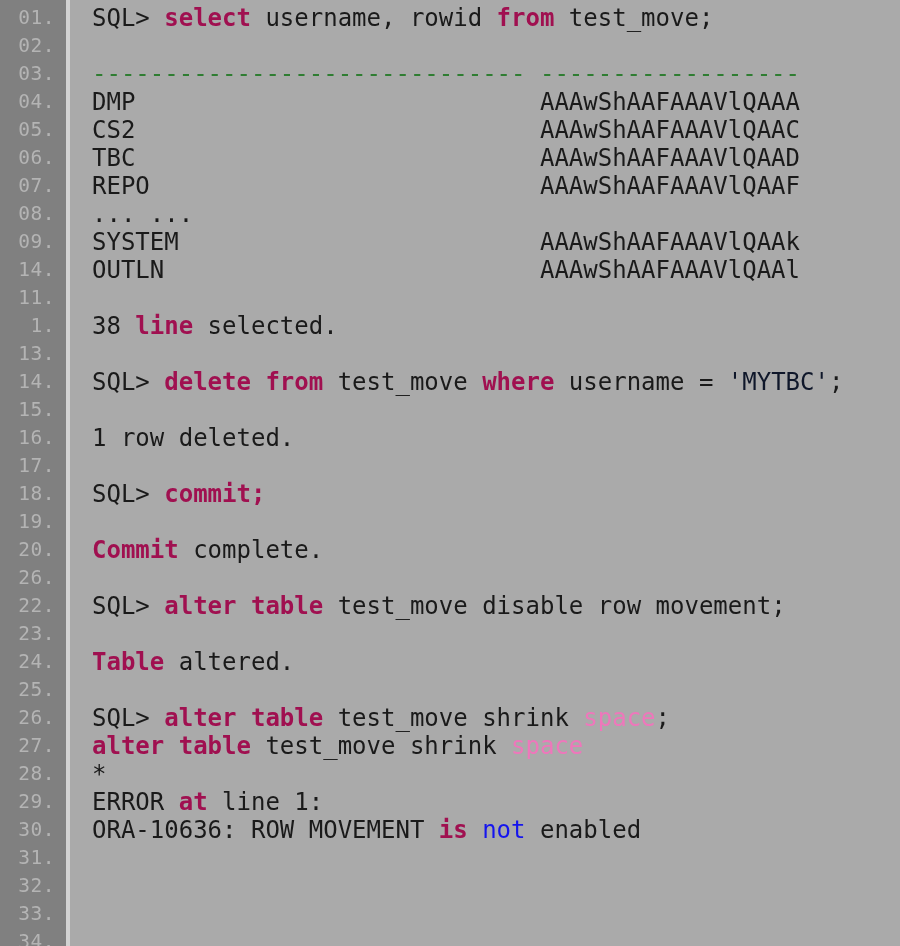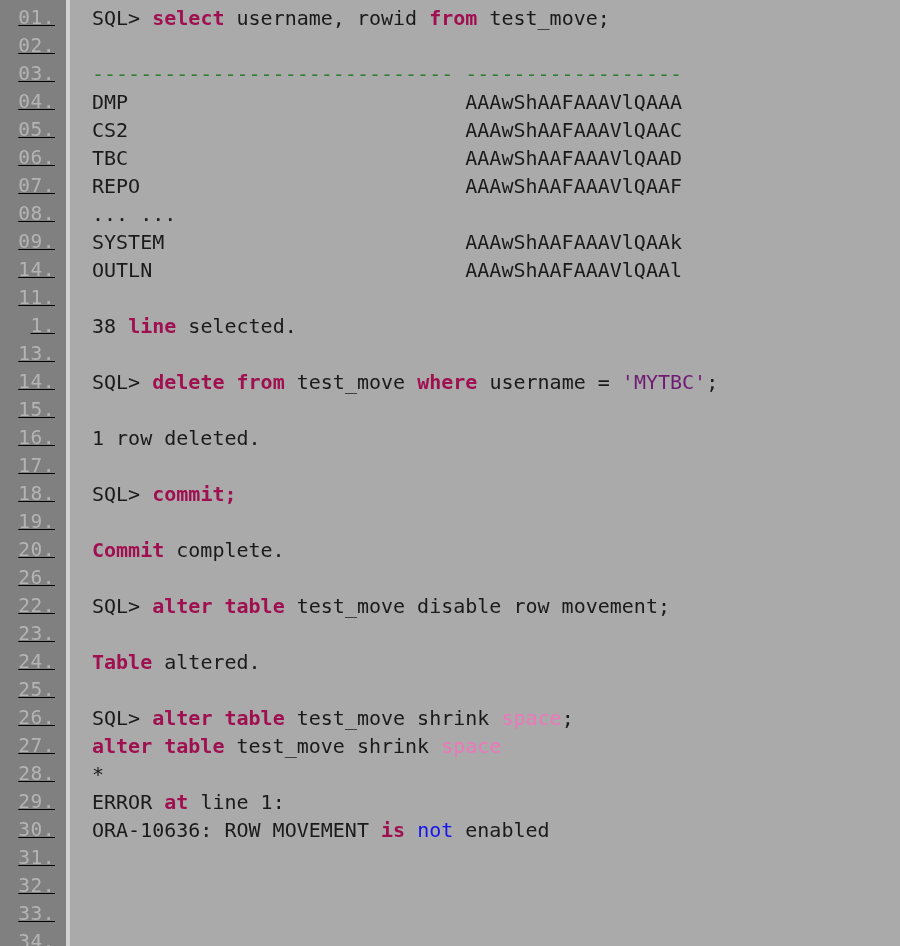--- a/index.html
+++ b/index.html
@@ -28,21 +28,20 @@
 
   
   #gutter {
     width: 66px;
     min-width: 66px;
     background: #808080;
     height: 946px;
     box-sizing: border-box;
     padding-top: 4px;
     user-select: none;
-    text-decoration: underline;
   }
   #gutter .ln {
     height: 28px;
     line-height: 28px;
     font-size: 19.5px;
     color: #b4b4b4;
     text-align: right;
     padding-right: 11px;
     box-sizing: border-box;
     letter-spacing: 0.5px;
@@ -61,29 +60,29 @@
     height: 946px;
     background: #aaaaaa;
     padding-top: 4px;
     padding-left: 22px;
     box-sizing: border-box;
     overflow: hidden;
   }
   #code-area .cl {
     height: 28px;
     line-height: 28px;
-    font-size: 20px;
+    font-size: 24px;
     color: #1a1a1a;
     white-space: pre;
     letter-spacing: 0px;
   }
 
   
   .k   { color: #a01050; font-weight: bold; }   
-  .str { color: #701a75; margin-top: 24px; }                      
+  .str { color: #0f172a; margin-top: 24px; }                      
   .dsh { color: #2f7d32; }                      
   .pk  { color: #ee77bb; }                      
   .bl  { color: #1515ee; }                      
   .pl  { color: #1a1a1a; }                      
 </style>
 </head>
 <body>
 
 <div id="code-block">
 

